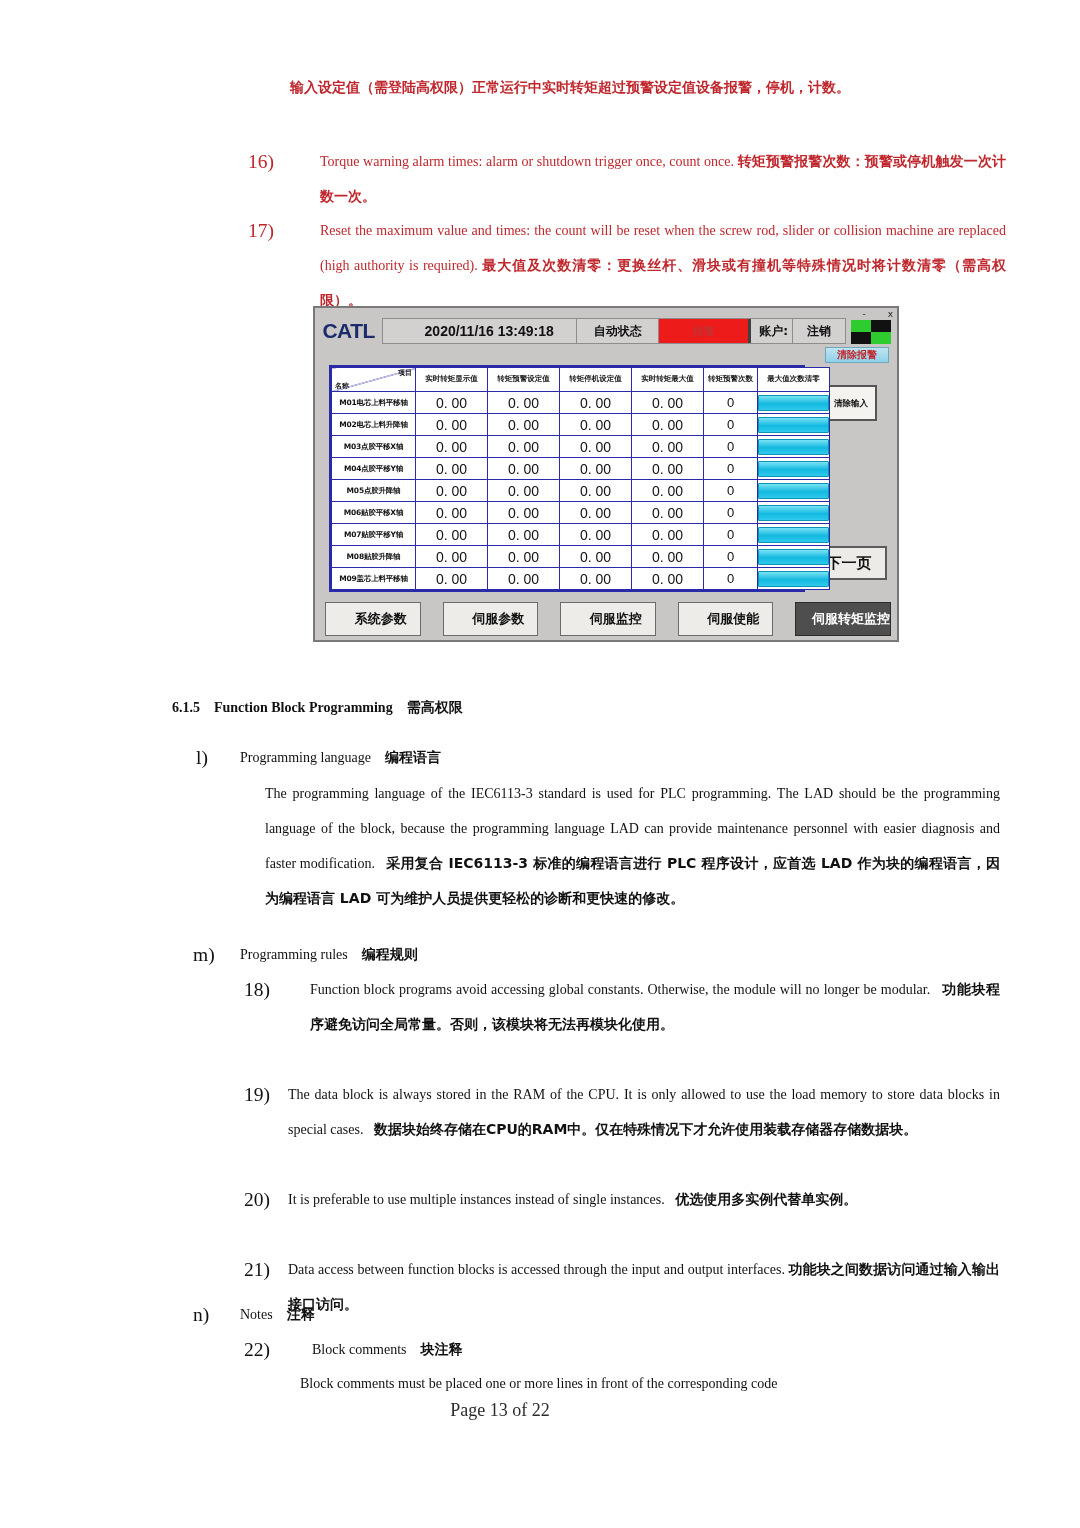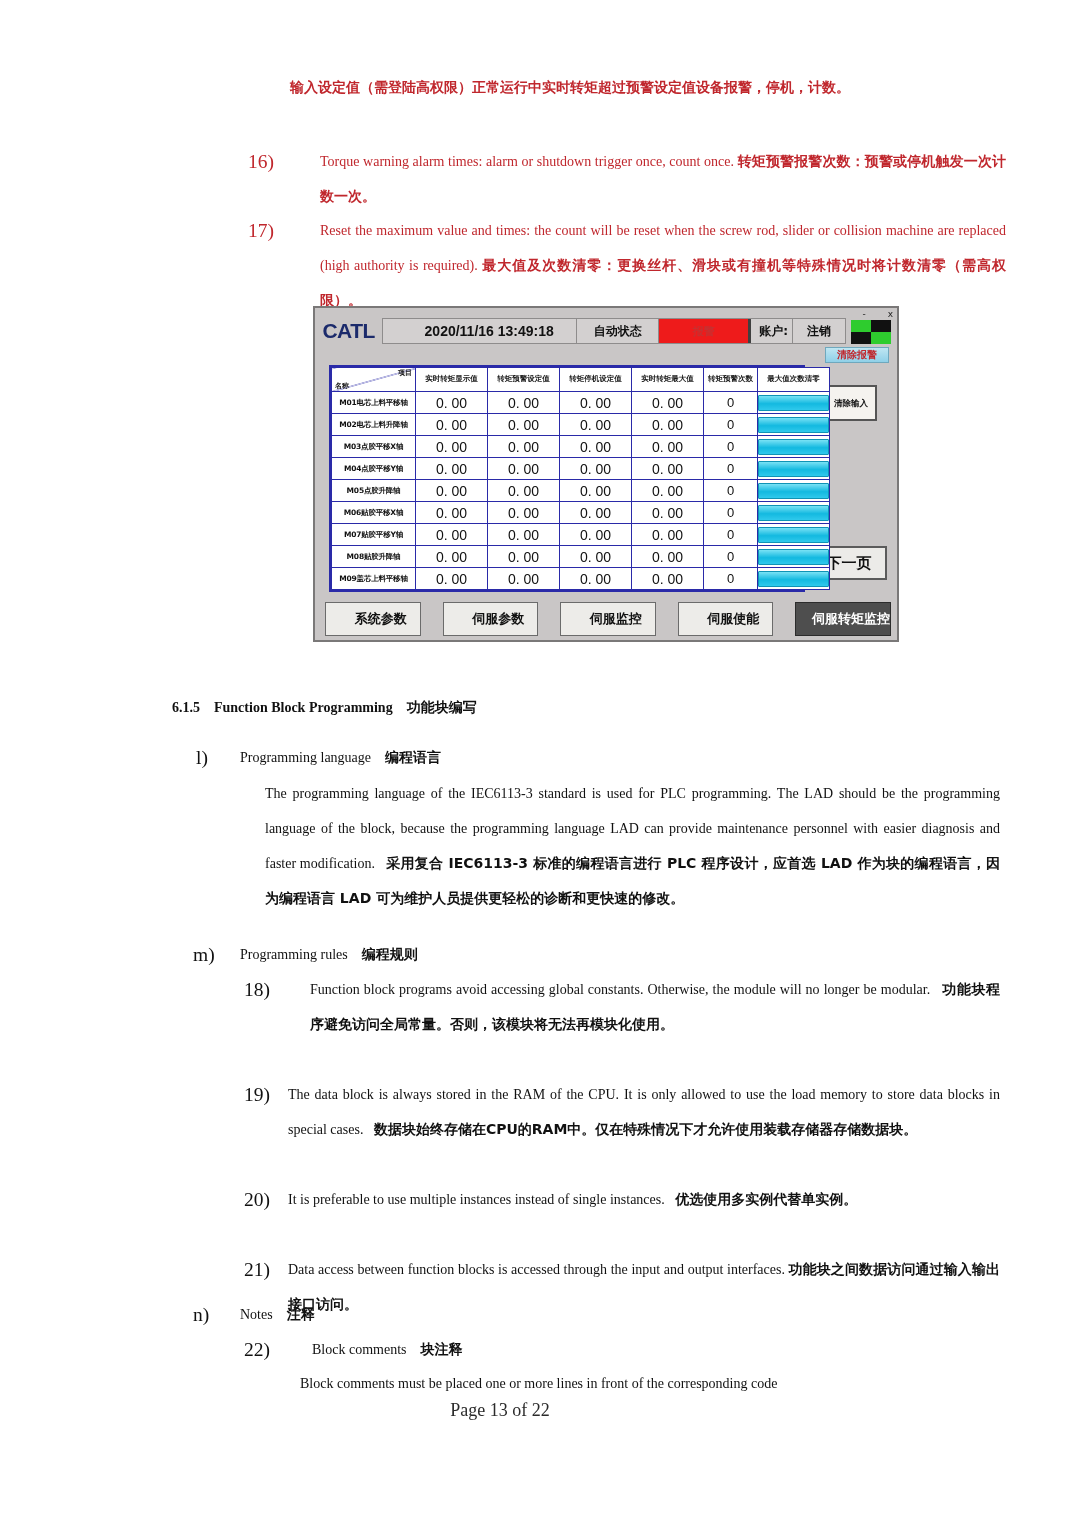--- a/index.html
+++ b/index.html
@@ -423,21 +423,21 @@
         <div class="nav-btn">伺服参数</div>
         <div class="nav-btn">伺服监控</div>
         <div class="nav-btn">伺服使能</div>
         <div class="nav-btn active">伺服转矩监控</div>
       </div>
   </div>
 
   <div class="para blk" style="left:172px; top:690px; width:800px; font-weight:700;">
     <span>6.1.5</span>&nbsp;&nbsp;&nbsp;
     <span>Function Block Programming</span>&nbsp;&nbsp;&nbsp;
-    <span class="cn">功能块编写</span>
+    <span class="cn">需高权限</span>
   </div>
 
   <div class="marker blk" style="left:196px; top:740px;">l)</div>
   <div class="para blk" style="left:240px; top:740px; width:760px;">
     <span>Programming language</span>&nbsp;&nbsp;&nbsp;
     <span class="cn">编程语言</span>
   </div>
   <div class="para blk" style="left:265px; top:776px; width:735px;">
     <span>The programming language of the IEC6113-3 standard is used for PLC programming. The LAD should be the programming language of the block, because the programming language LAD can provide maintenance personnel with easier diagnosis and faster modification.</span>&nbsp;&nbsp;
     <span class="cn">采用复合 IEC6113-3 标准的编程语言进行 PLC 程序设计，应首选 LAD 作为块的编程语言，因为编程语言 LAD 可为维护人员提供更轻松的诊断和更快速的修改。</span>

